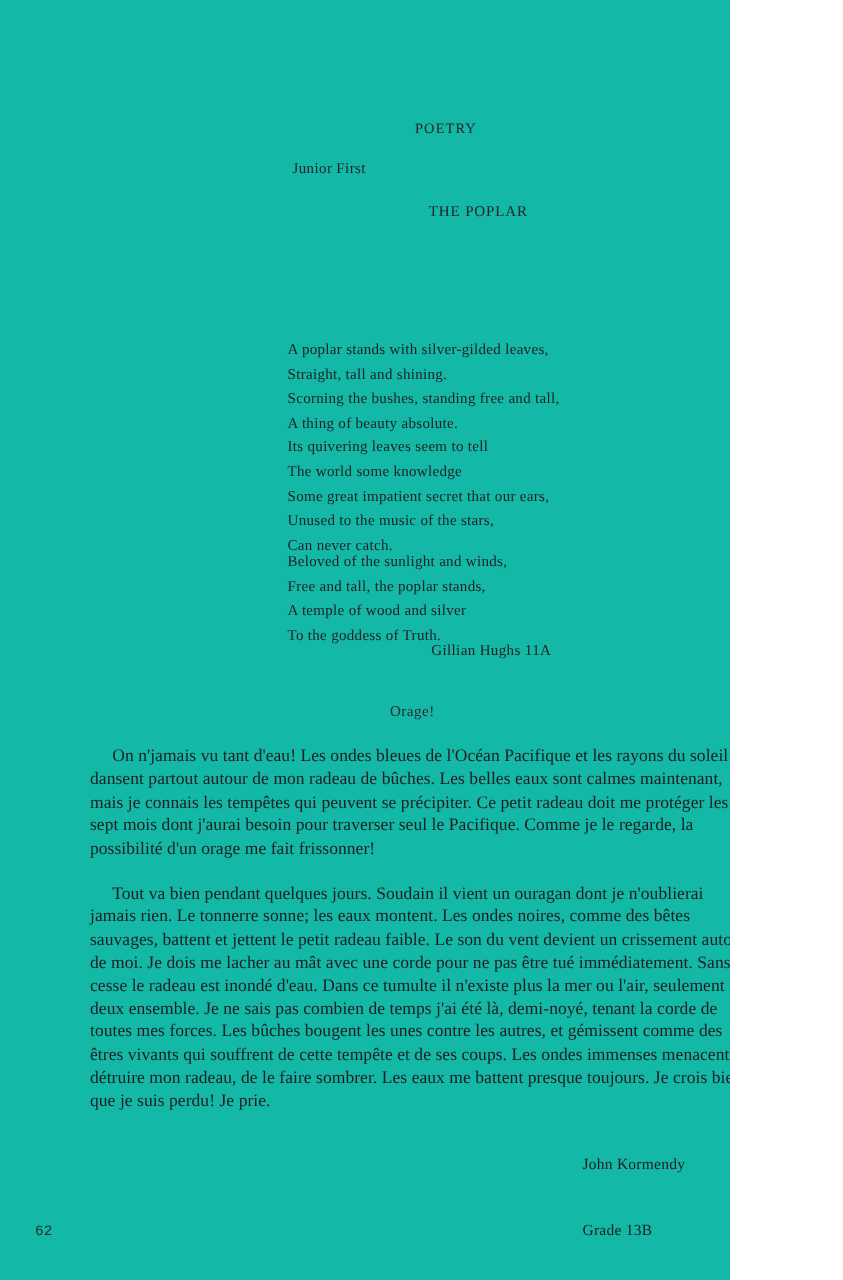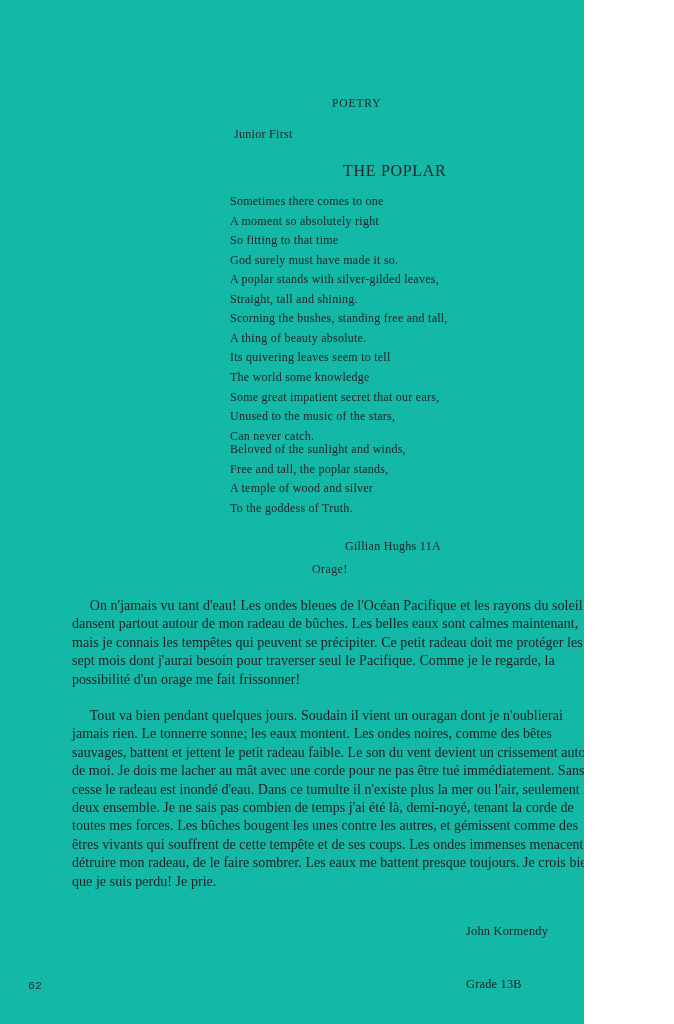--- a/index.html
+++ b/index.html
@@ -21,21 +21,21 @@
 
   
   .section-heading {
     position: absolute;
     font-size: 11.5px;
     letter-spacing: 0.9px;
     color: #24242a;
   }
   #poetry-heading { left: 332px; top: 97px; }
   #junior-first  { left: 234px; top: 127px; font-size: 12px; letter-spacing: 0.3px; }
-  #poem-title    { left: 343px; top: 162px; font-size: 16px; letter-spacing: 0.7px; }
+  #poem-title    { left: 343px; top: 162px; font-size: 12px; letter-spacing: 0.7px; }
 
   .poem-block {
     position: absolute;
     left: 230px;
     font-size: 12px;
     line-height: 19.6px;
     letter-spacing: 0.25px;
     color: #1f1f24;
     white-space: pre;
   }
@@ -43,21 +43,20 @@
   #stanza-2 { top: 270px; }
   #stanza-3 { top: 440px; }
 
   #poem-credit {
     position: absolute;
     left: 345px;
     top: 513px;
     font-size: 12px;
     letter-spacing: 0.3px;
     color: #1f1f24;
-    margin-top: 26px;
   }
 
   
   #prose-title {
     position: absolute;
     left: 312px;
     top: 562px;
     font-size: 12px;
     letter-spacing: 0.4px;
     color: #2a2a30;
@@ -102,24 +101,20 @@
 <body>
 
 <div id="page">
 
   <div class="section-heading" id="poetry-heading">POETRY</div>
 
   <div class="section-heading" id="junior-first">Junior First</div>
 
   <div class="section-heading" id="poem-title">THE POPLAR</div>
 
-  <div class="poem-block" id="stanza-1">Sometimes there comes to one
-A moment so absolutely right
-So fitting to that time
-God surely must have made it so.</div>
 
   <div class="poem-block" id="stanza-2">A poplar stands with silver-gilded leaves,
 Straight, tall and shining.
 Scorning the bushes, standing free and tall,
 A thing of beauty absolute.
 Its quivering leaves seem to tell
 The world some knowledge
 Some great impatient secret that our ears,
 Unused to the music of the stars,
 Can never catch.</div>

